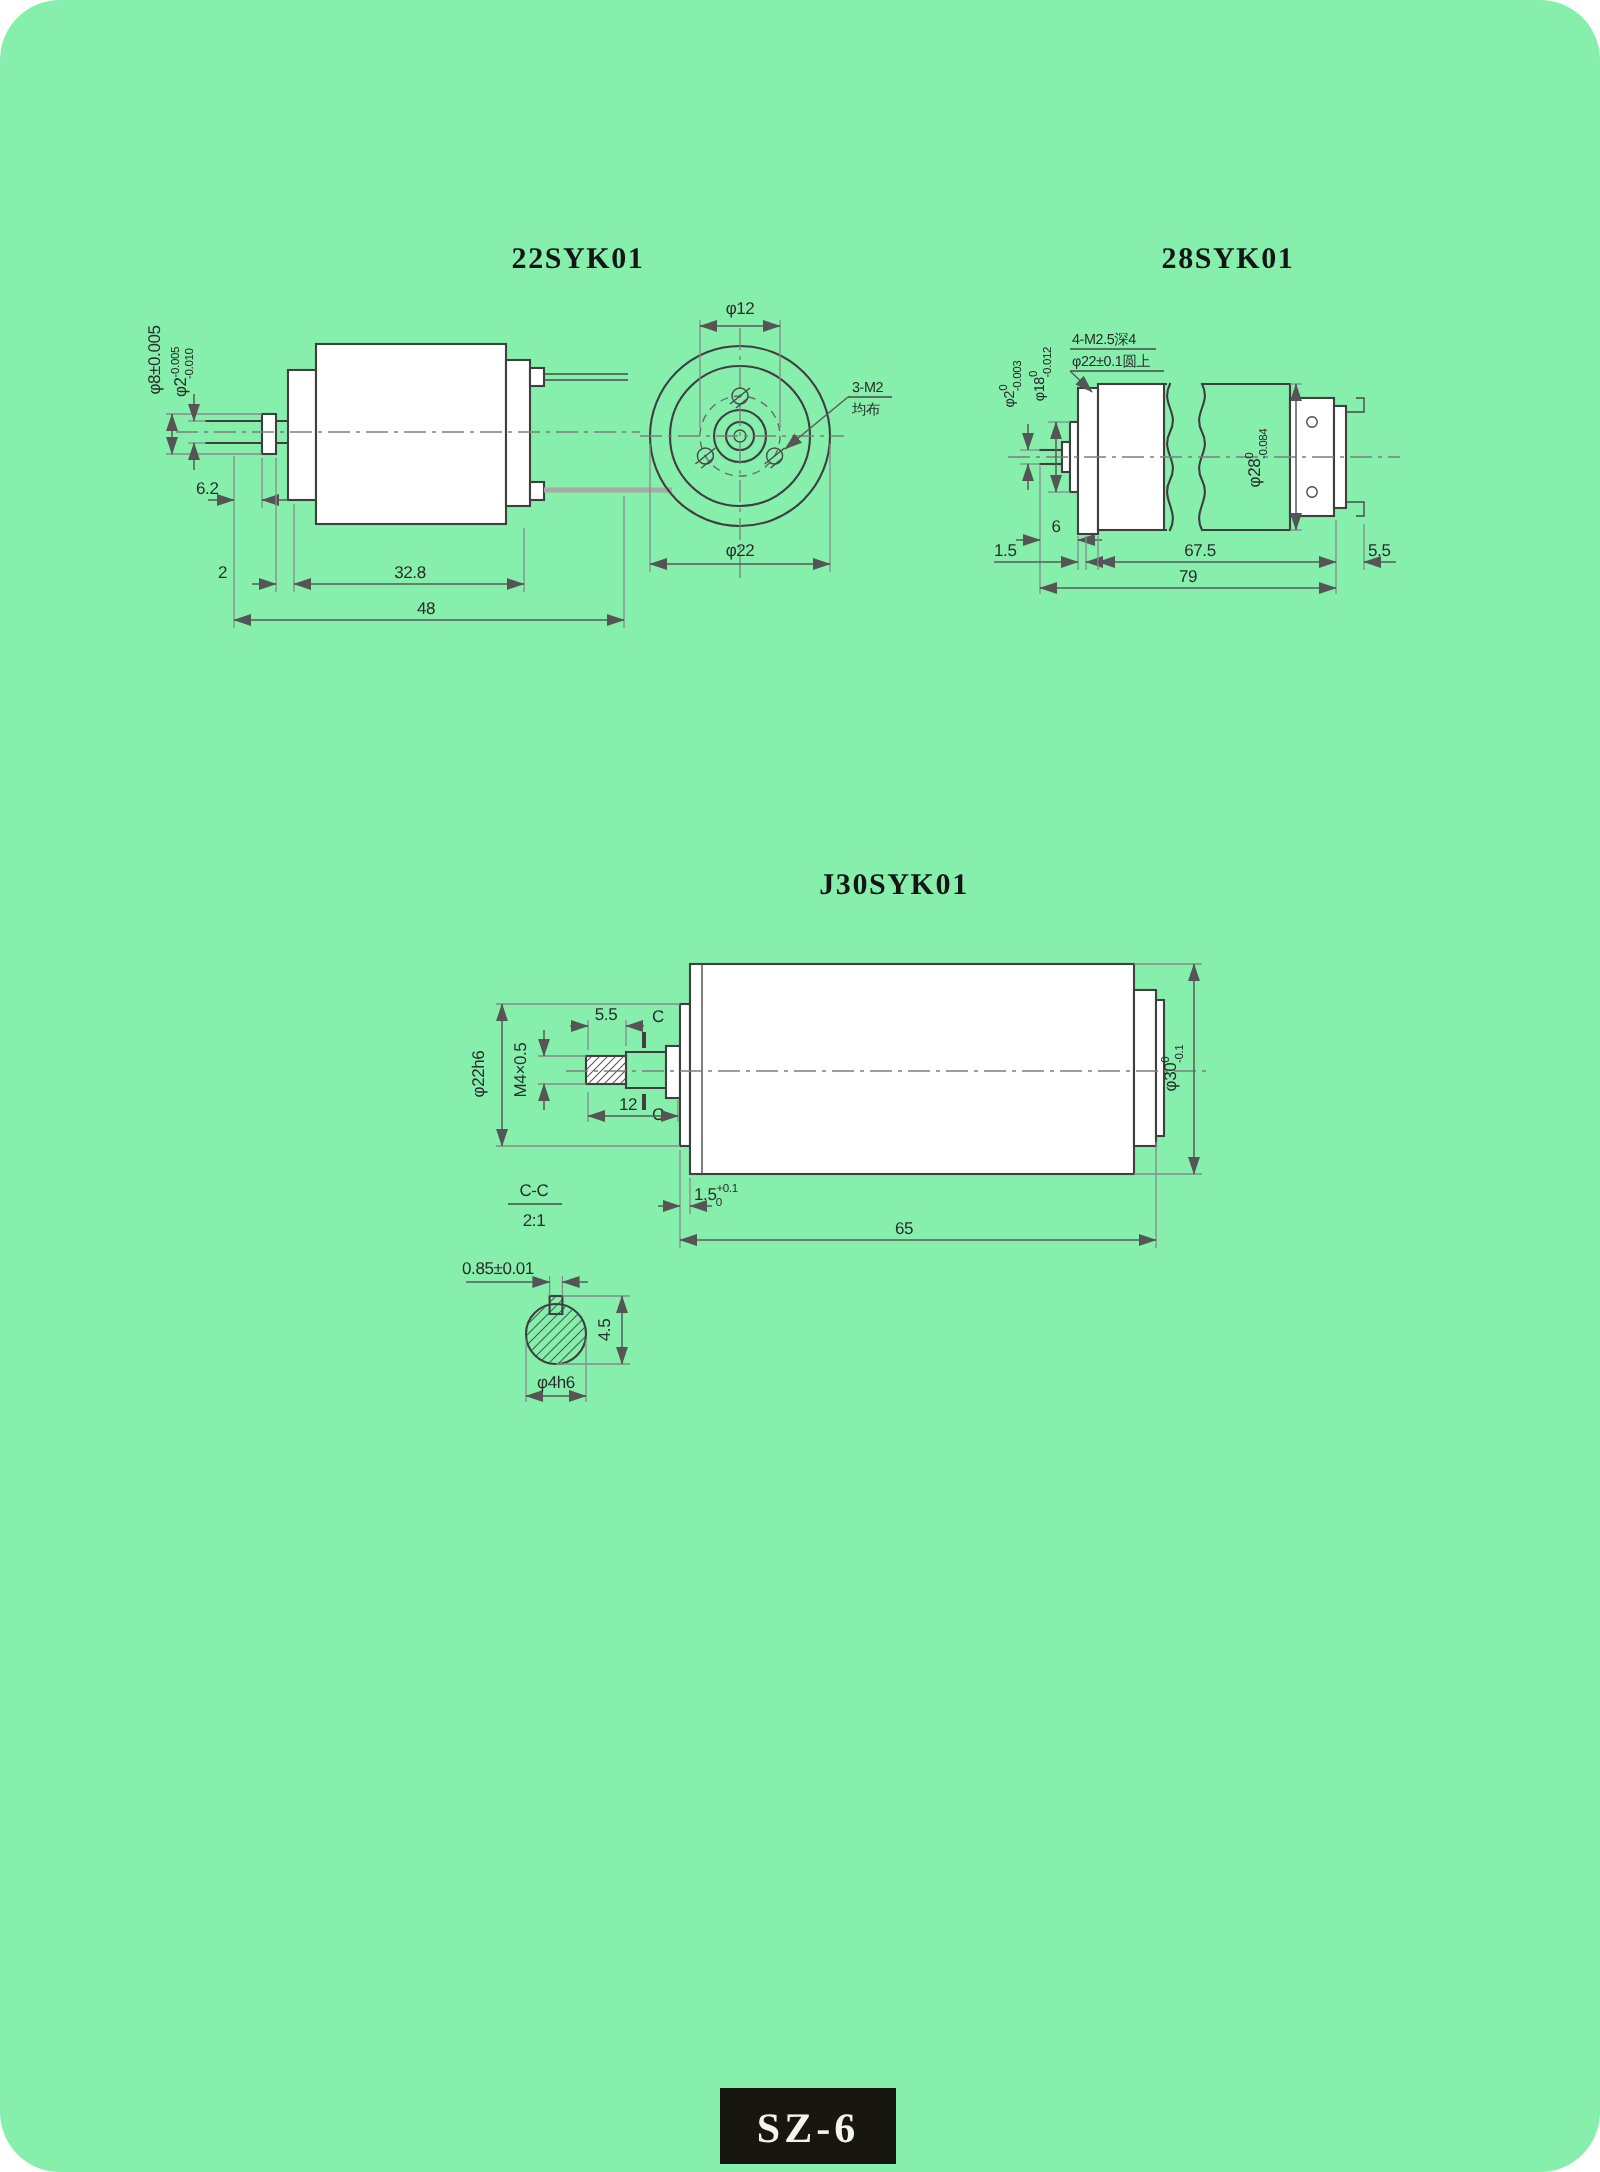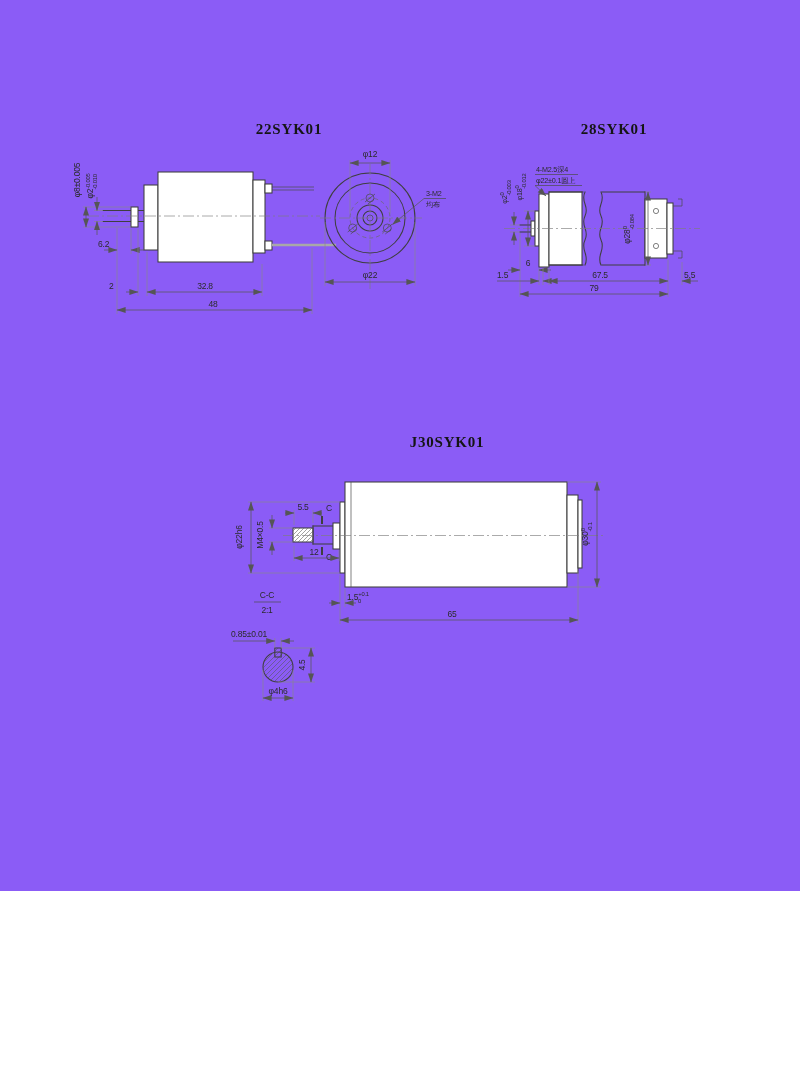--- a/index.html
+++ b/index.html
@@ -1,17 +1,17 @@
 <!DOCTYPE html>
 <html><head>
 <meta charset="utf-8">
 <style>
   html,body{margin:0;padding:0;background:#ffffff;}
-  .page{position:relative;width:800px;height:891px;background:#8b5cf6;overflow:hidden;
-        font-family:"Liberation Sans",sans-serif;}
+  .page{position:relative;width:800px;height:1086px;background:#86efac;overflow:hidden;
+        font-family:"Liberation Sans",sans-serif;border-radius:30px;}
   svg text{font-family:"Liberation Sans",sans-serif;fill:#2b2b2b;letter-spacing:-0.2px;}
   .pt{stroke:#3f3f3f;stroke-width:1.05;fill:none;stroke-linecap:square;}
   .pf{stroke:#3f3f3f;stroke-width:1.05;fill:#fff;}
   .tn{stroke:#4a4a4a;stroke-width:.7;fill:none;}
   .xt{stroke:#8a8a8a;stroke-width:.65;fill:none;}
   .dm{stroke:#5a5a5a;stroke-width:.75;fill:none;}
   .cl{stroke:#7d7d7d;stroke-width:.65;fill:none;stroke-dasharray:11 3 2 3;}
   .dsh{stroke:#6a6a6a;stroke-width:.7;fill:none;stroke-dasharray:4 3;}
   .ht{stroke:#555;stroke-width:.55;}
   .wire{stroke:#a8a8a8;stroke-width:2.4;}

